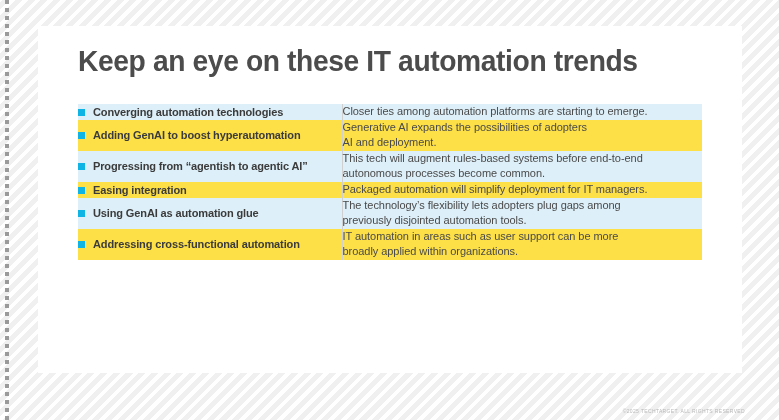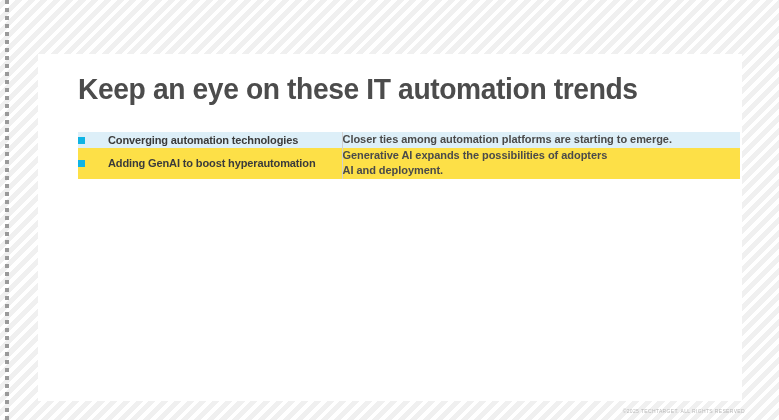--- a/index.html
+++ b/index.html
@@ -31,21 +31,21 @@
     background-image: repeating-linear-gradient(
       to bottom,
       #9a9a9a 0px, #9a9a9a 4px,
       rgba(255,255,255,0) 4px, rgba(255,255,255,0) 8px
     );
   }
 
   #card {
     position: absolute;
     left: 38px;
-    top: 54px;
+    top: 26px;
     width: 704px;
     height: 347px;
     background: #ffffff;
   }
 
   #page-title {
     position: absolute;
     left: 40px;
     top: 18px;
     font-size: 30px;
@@ -75,29 +75,28 @@
     padding: 0;
   }
 
   td.cell-trend {
     width: 264px;
     padding: 8px 10px 8px 10px;
     border-right: 1px solid #d0d0d0;
   }
 
   td.cell-desc {
-    width: 398px;
+    width: 360px;
     padding: 8px 6px 8px 18px;
-    font-weight: bold;
   }
 
   .trend-inner {
     display: flex;
     align-items: flex-start;
-    gap: 23px;
+    gap: 8px;
   }
 
   .bullet-square {
     flex: 0 0 auto;
     width: 7px;
     height: 7px;
     background: #0fb4e4;
     margin-top: 4px;
   }
 
@@ -162,18 +161,73 @@
               <span class="trend-label">Adding GenAI to boost hyperautomation</span>
             </div>
           </td>
           <td class="cell-desc">
             <div class="desc-text">
               <span class="line">Generative AI expands the possibilities of adopters</span>
               <span class="line">AI and deployment.</span>
             </div>
           </td>
         </tr>
+        <tr class="row-tinted">
+          <td class="cell-trend">
+            <div class="trend-inner">
+              <span class="bullet-square"></span>
+              <span class="trend-label">Progressing from “agentish to agentic AI”</span>
+            </div>
+          </td>
+          <td class="cell-desc">
+            <div class="desc-text">
+              <span class="line">This tech will augment rules-based systems before end-to-end</span>
+              <span class="line">autonomous processes become common.</span>
+            </div>
+          </td>
+        </tr>
+        <tr class="row-plain">
+          <td class="cell-trend">
+            <div class="trend-inner">
+              <span class="bullet-square"></span>
+              <span class="trend-label">Easing integration</span>
+            </div>
+          </td>
+          <td class="cell-desc">
+            <div class="desc-text">
+              <span class="line">Packaged automation will simplify deployment for IT managers.</span>
+            </div>
+          </td>
+        </tr>
+        <tr class="row-tinted">
+          <td class="cell-trend">
+            <div class="trend-inner">
+              <span class="bullet-square"></span>
+              <span class="trend-label">Using GenAI as automation glue</span>
+            </div>
+          </td>
+          <td class="cell-desc">
+            <div class="desc-text">
+              <span class="line">The technology’s flexibility lets adopters plug gaps among</span>
+              <span class="line">previously disjointed automation tools.</span>
+            </div>
+          </td>
+        </tr>
+        <tr class="row-plain">
+          <td class="cell-trend">
+            <div class="trend-inner">
+              <span class="bullet-square"></span>
+              <span class="trend-label">Addressing cross-functional automation</span>
+            </div>
+          </td>
+          <td class="cell-desc">
+            <div class="desc-text">
+              <span class="line">IT automation in areas such as user support can be more</span>
+              <span class="line">broadly applied within organizations.</span>
+            </div>
+          </td>
+        </tr>
       </tbody>
   </table>
 
 </div>
 
 <div id="footer-copyright">©2025 TECHTARGET. ALL RIGHTS RESERVED</div>
 
 </body></html>

